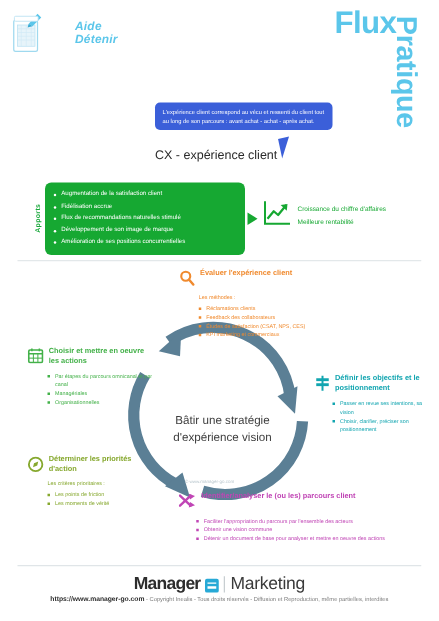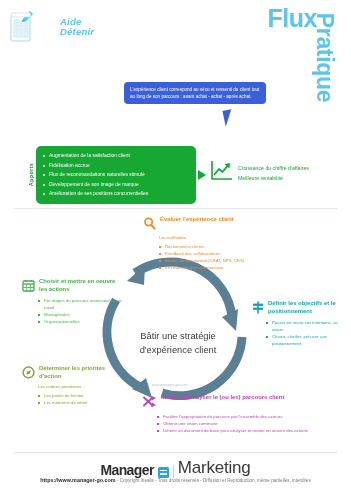--- a/index.html
+++ b/index.html
@@ -141,21 +141,21 @@
   .mg-word { font-size: 14px; font-weight: 700; color: #2d2d2d; letter-spacing: -.6px; }
   .mg-badge {
     width: 11px; height: 11px; background: #27a9d6; border-radius: 1.5px;
     display: inline-block; position: relative;
   }
   .mg-badge::before, .mg-badge::after {
     content: ""; position: absolute; left: 2px; right: 2px; height: 1.4px; background: #ffffff;
   }
   .mg-badge::before { top: 3px; } .mg-badge::after { top: 6.2px; }
   .mg-sep { width: 1px; height: 13px; background: #c8ced1; }
-  .mg-marketing { font-size: 17px; color: #3a3a3a; letter-spacing: -.2px; }
+  .mg-marketing { font-size: 14px; color: #3a3a3a; letter-spacing: -.2px; }
   .footer-line {
     position: absolute; left: 0; right: 0; top: 477px; text-align: center;
     font-size: 4.6px; color: #7b7b7b;
   }
   .footer-line .url { font-weight: 700; color: #2b2b2b; font-size: 5.4px; }
 </style>
 </head>
 <body>
 
 <div id="page">
@@ -183,20 +183,21 @@
       <span class="l1">Aide</span>
       <span class="l2">Détenir</span>
     </div>
   </div>
 
   <div class="fiche-word">Flux</div>
   <div class="pratique-word">Pratique</div>
 
   <div class="bubble">L'expérience client correspond au vécu et ressenti du client tout au long de son parcours : avant achat - achat - après achat.</div>
   <div class="bubble-tail"></div>
+  <div class="cx-label">CX - expérience client</div>
 
   <div class="apports-wrap">
     <div class="apports-label">Apports</div>
     <div class="green-box">
       <ul>
         <li>Augmentation de la satisfaction client</li>
         <li>Fidélisation accrue</li>
         <li>Flux de recommandations naturelles stimulé</li>
         <li>Développement de son image de marque</li>
         <li>Amélioration de ses positions concurrentielles</li>
@@ -223,21 +224,21 @@
       <g fill="none" stroke="#5b7f95" stroke-width="9" stroke-linecap="butt">
         <path d="M35 18 A62 62 0 0 1 132 62"></path>
         <path d="M142 82 A62 62 0 0 1 62 138"></path>
         <path d="M40 132 A62 62 0 0 1 16 45"></path>
       </g>
       <path d="M27 26 L45 10 L44 30 Z" fill="#5b7f95"></path>
       <path d="M138 54 L136 76 L122 62 Z" fill="#5b7f95"></path>
       <path d="M52 143 L32 134 L46 123 Z" fill="#5b7f95"></path>
     </svg>
   </div>
-  <div class="center-text">Bâtir une stratégie d'expérience client</div>
+  <div class="center-text">Bâtir une stratégie d'expérience vision</div>
   <div class="watermark">© www.manager-go.com</div>
 
   <div class="node node-eval">
     <div class="node-head">
       <span class="node-icon">
         <svg width="13" height="13" viewBox="0 0 13 13">
           <circle cx="5.6" cy="5" r="3.6" fill="none" stroke="#f08a2e" stroke-width="1.7"></circle>
           <line x1="8.3" y1="7.8" x2="11.6" y2="11.6" stroke="#f08a2e" stroke-width="2" stroke-linecap="round"></line>
         </svg>
       </span>

